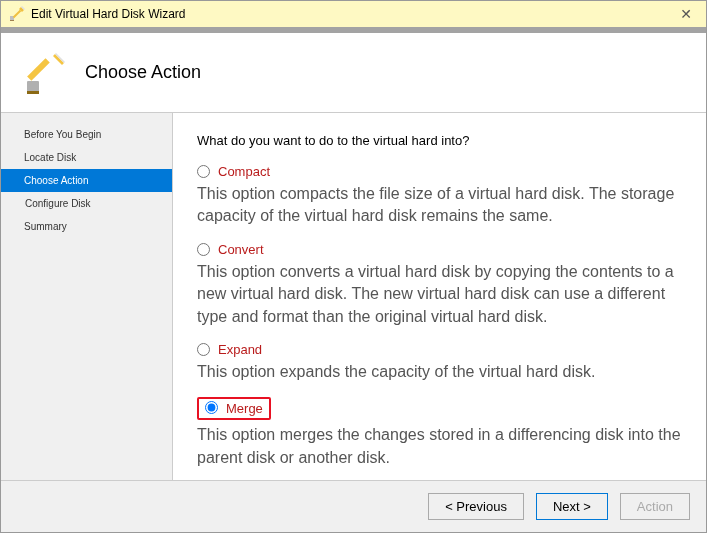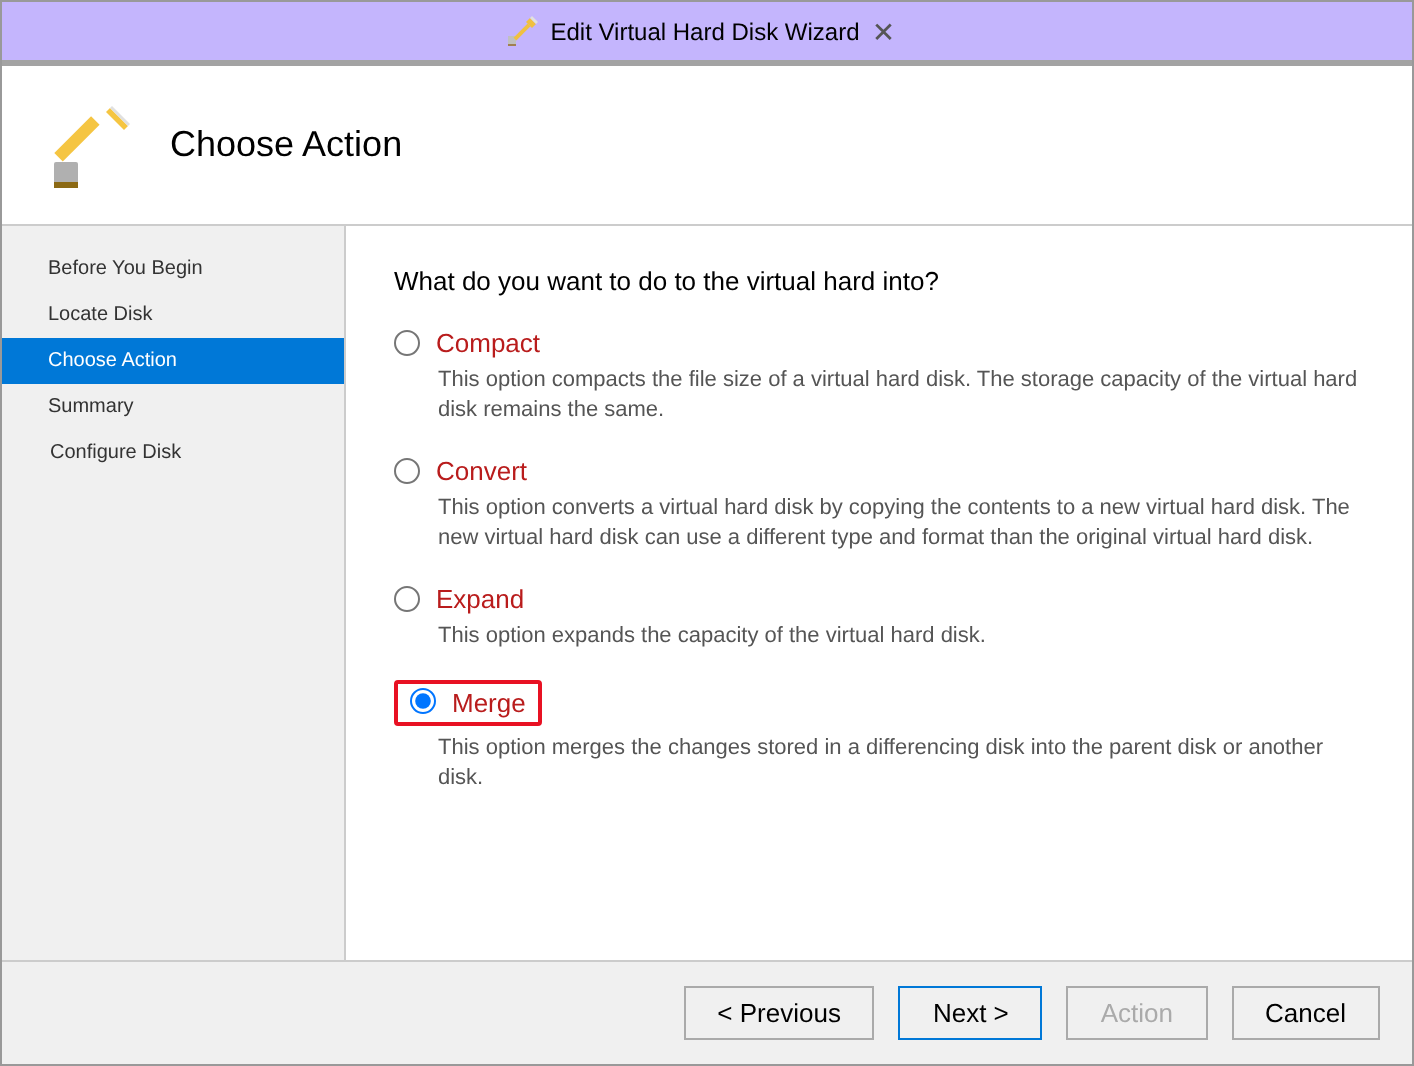--- a/index.html
+++ b/index.html
@@ -15,26 +15,26 @@
     .window {
       width: 707px;
       height: 533px;
       background: #f0f0f0;
       border: 1px solid #999;
       box-shadow: 2px 2px 8px rgba(0,0,0,0.3);
       display: flex;
       flex-direction: column;
     }
     .title-bar {
-      background: #c4b5fd;
+      background: #fef9c3;
       padding: 6px 8px;
       display: flex;
       align-items: center;
-      justify-content: center;
-      border-bottom: 3px solid #a3a3a3;
+      justify-content: space-between;
+      border-bottom: 6px solid #a3a3a3;
       height: 32px;
     }
     .title-bar-left {
       display: flex;
       align-items: center;
       gap: 6px;
     }
     .title-bar-icon {
       width: 16px;
       height: 16px;
@@ -122,22 +122,21 @@
     .option-row input[type="radio"] {
       margin: 0;
       cursor: pointer;
     }
     .option-label {
       font-size: 13px;
       color: #b91c1c;
       cursor: pointer;
     }
     .option-desc {
-      margin-left: 22px;
-      font-size: 11px;
+      font-size: 16px;
       color: #555;
       line-height: 1.4;
       margin-bottom: 6px;
     }
     .merge-highlight {
       border: 2px solid #e81123;
       border-radius: 2px;
       padding: 2px 6px;
       display: inline-flex;
       align-items: flex-start;
@@ -204,22 +203,22 @@
     </div>
     <div class="header-title">Choose Action</div>
   </div>
 
   <div class="content-area">
 
     <div class="sidebar">
       <div class="sidebar-item">Before You Begin</div>
       <div class="sidebar-item">Locate Disk</div>
       <div class="sidebar-item active">Choose Action</div>
+      <div class="sidebar-item sub">Configure Disk</div>
       <div class="sidebar-item">Summary</div>
-      <div class="sidebar-item sub">Configure Disk</div>
     </div>
 
     <div class="main-content">
       <div class="question-text">What do you want to do to the virtual hard into?</div>
 
       <div class="option-group">
         <div class="option-row">
           <input type="radio" name="disk-action" id="compact" style="">
           <label class="option-label" for="compact">Compact</label>
         </div>
@@ -251,15 +250,14 @@
         </div>
         <div class="option-desc">This option merges the changes stored in a differencing disk into the parent disk or another disk.</div>
       </div>
     </div>
   </div>
 
   <div class="footer">
     <button class="btn">&lt; Previous</button>
     <button class="btn primary">Next &gt;</button>
     <button class="btn" disabled="">Action</button>
-    <button class="btn">Cancel</button>
   </div>
 </div>
 
 </body></html>

